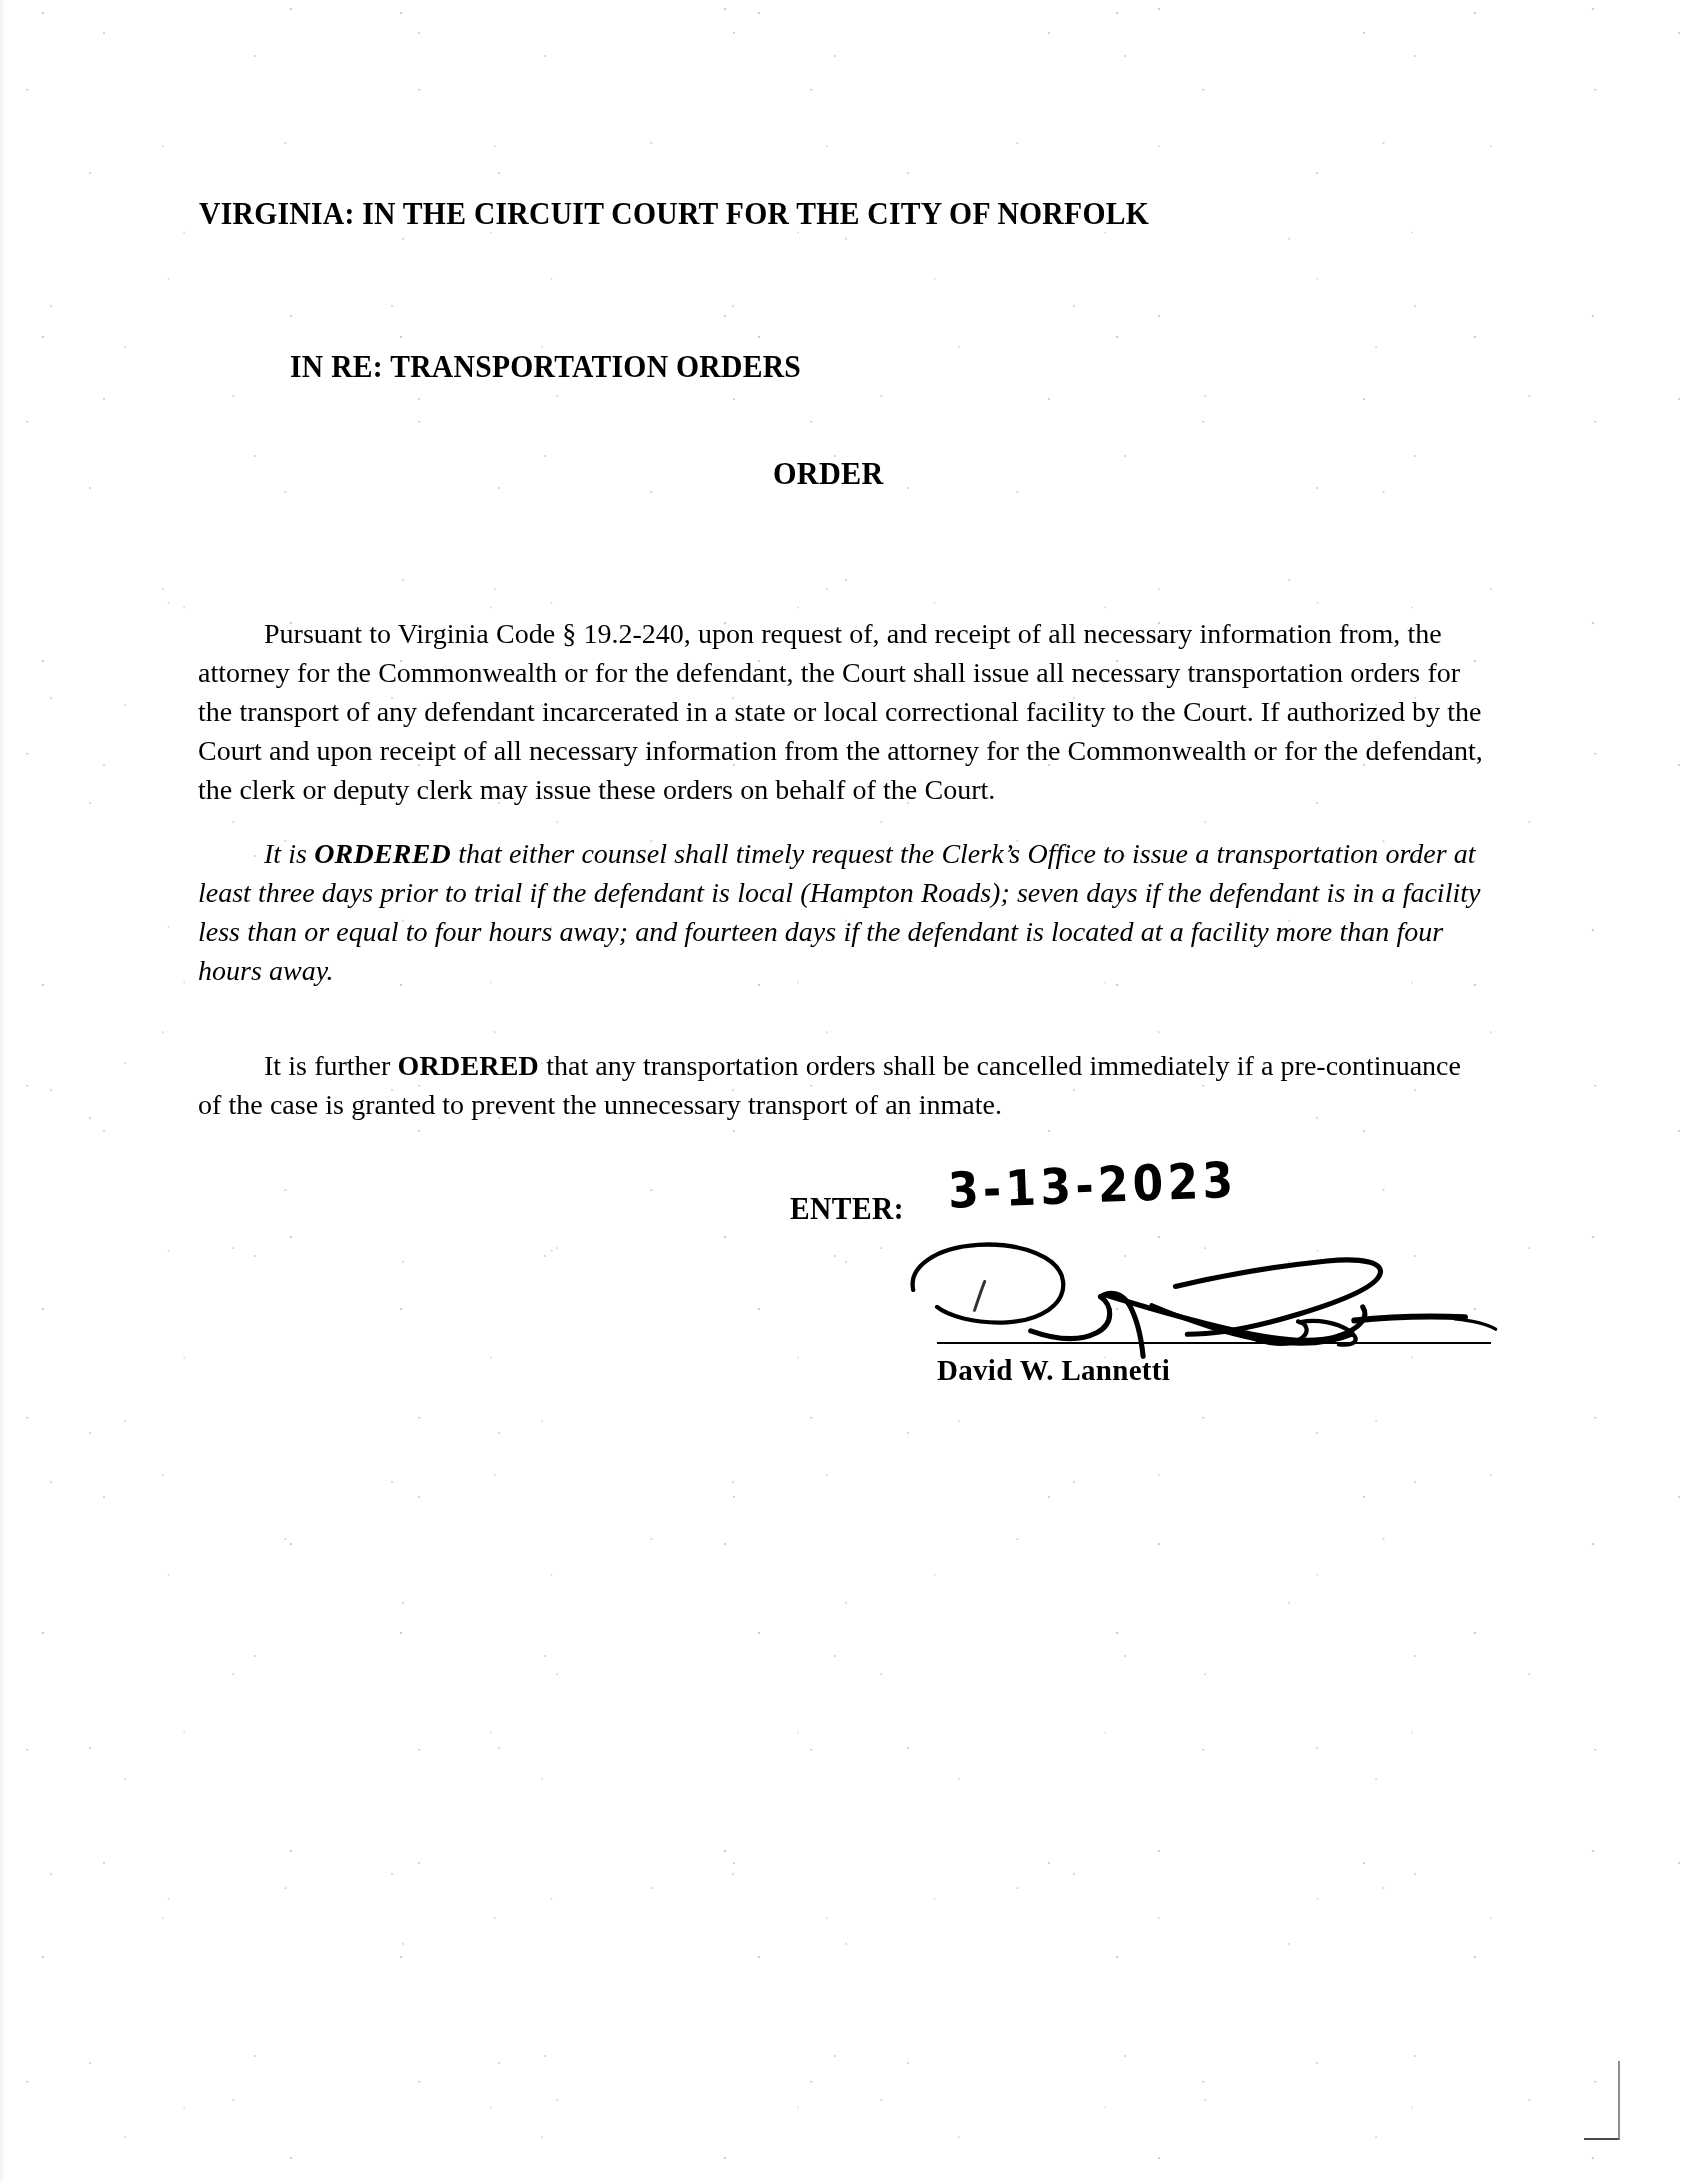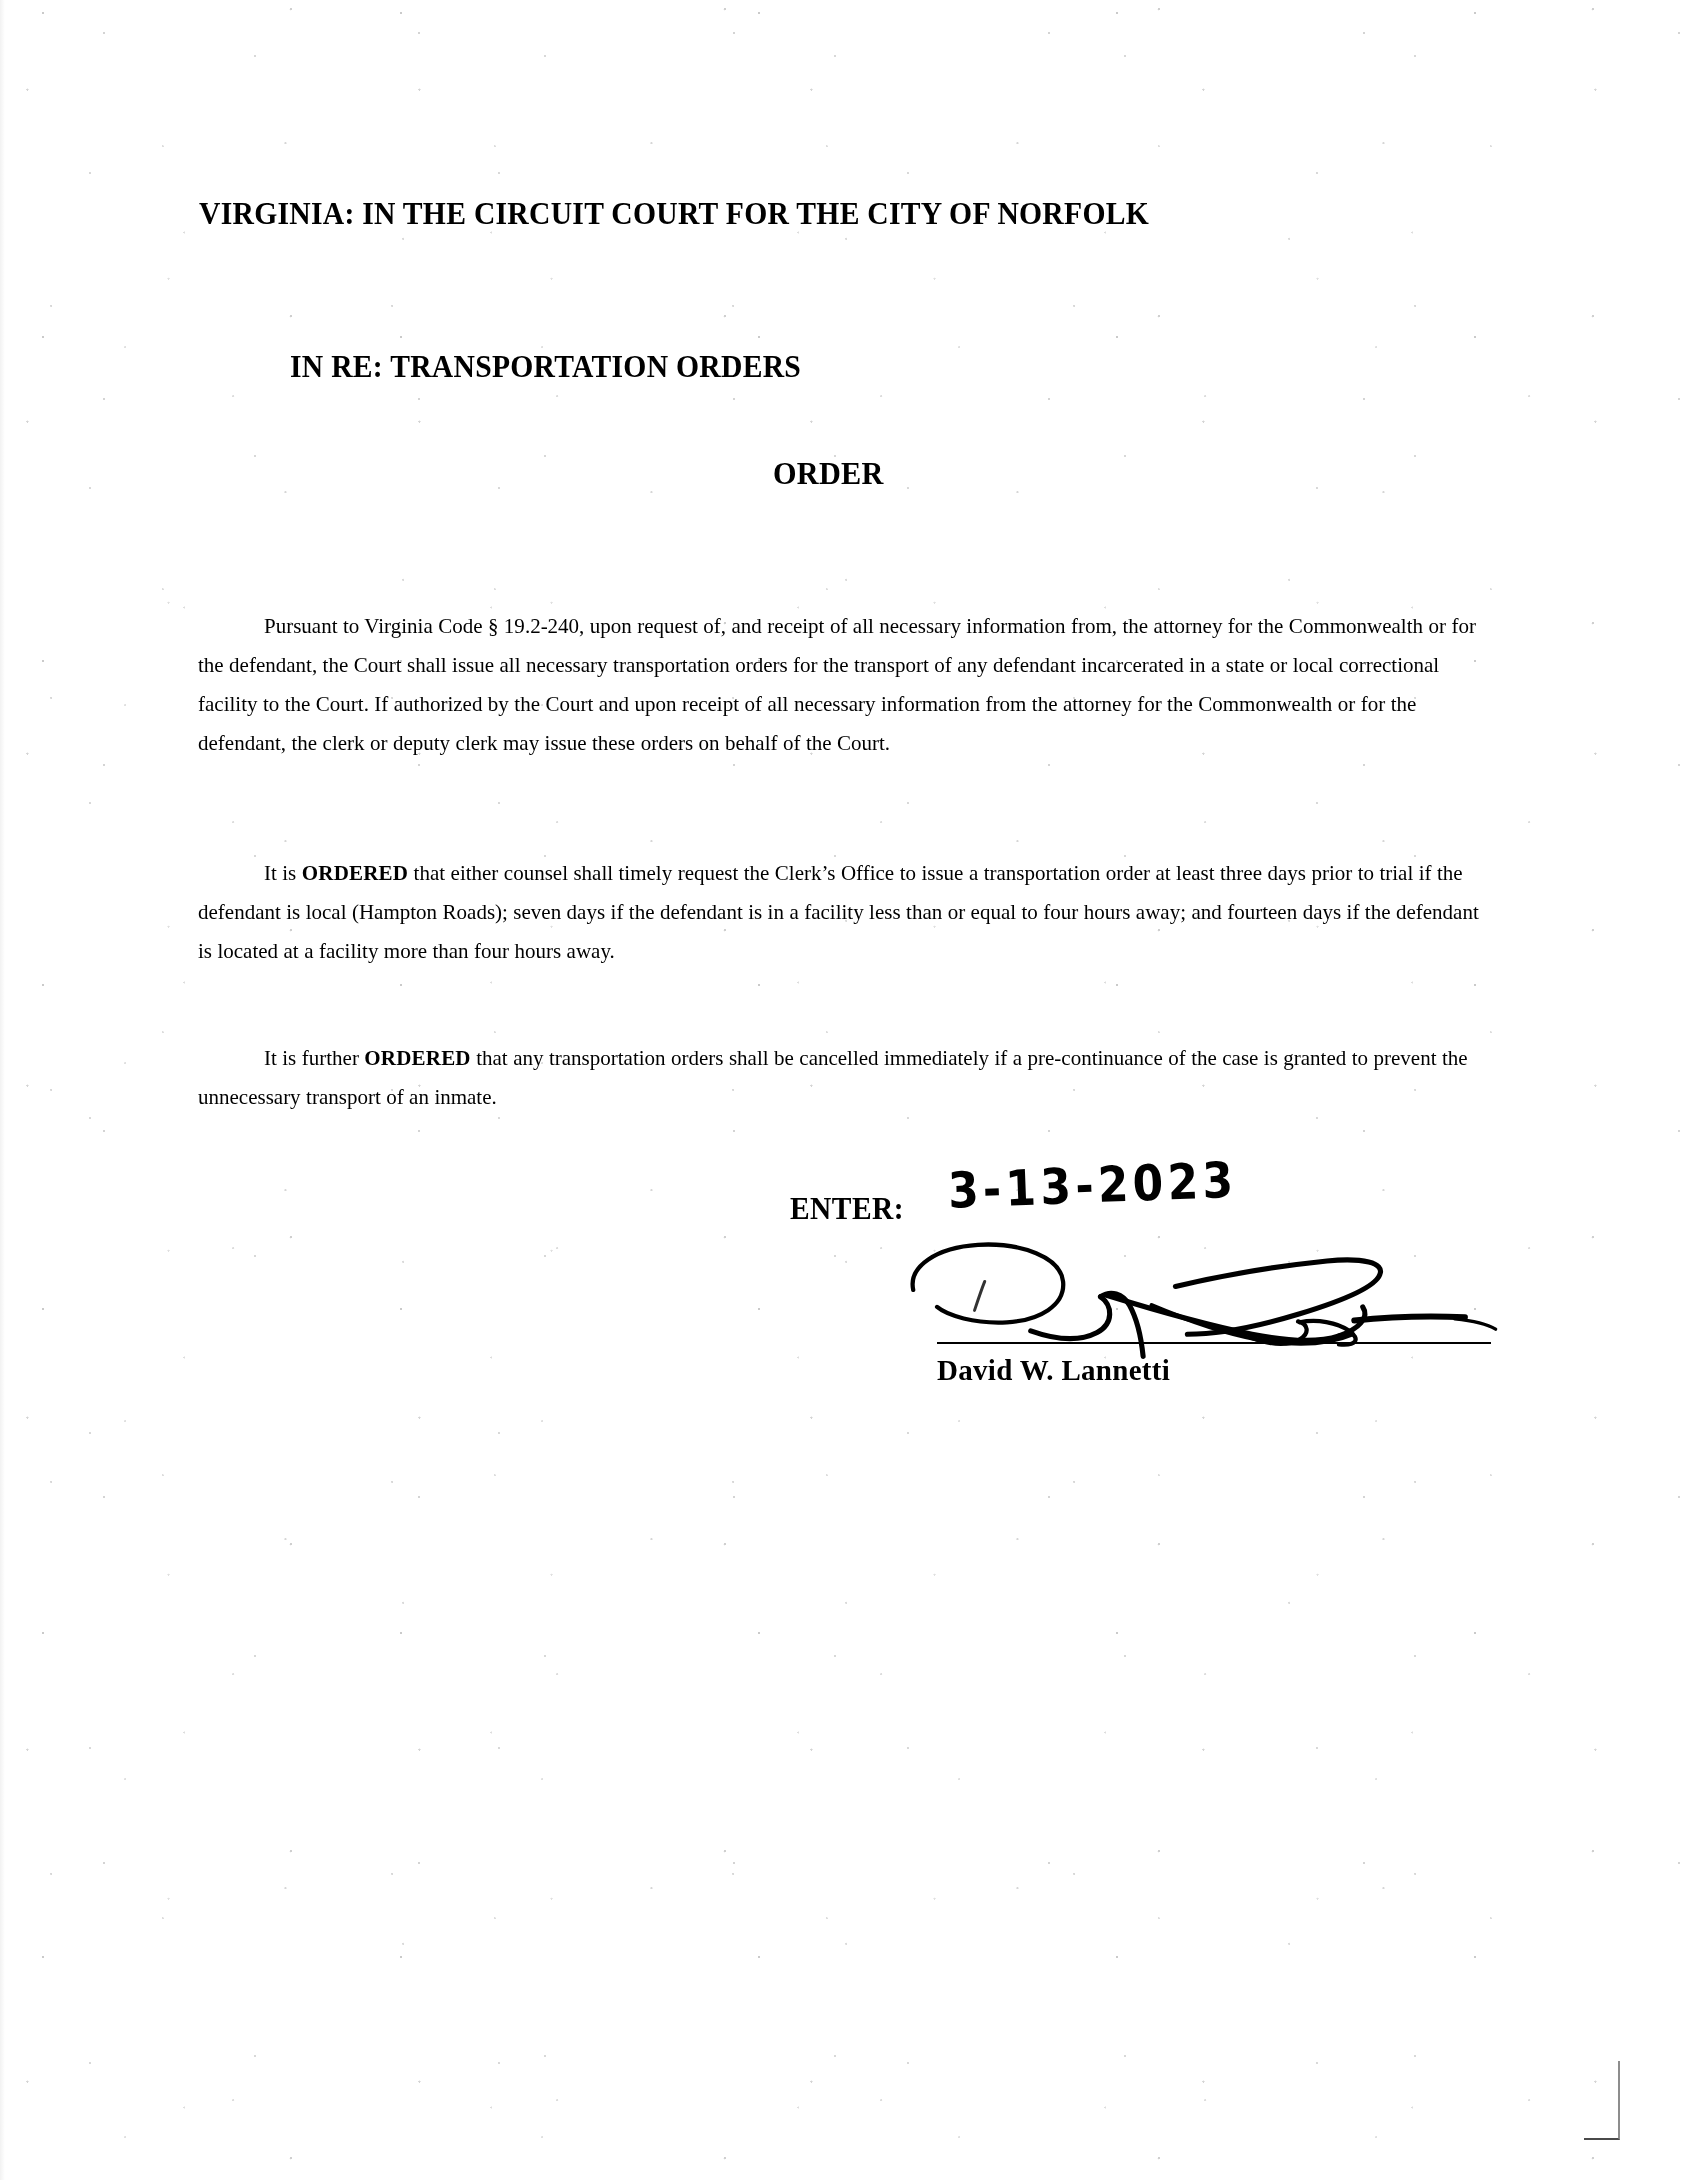--- a/index.html
+++ b/index.html
@@ -64,28 +64,28 @@
   }
   #caption-heading { left: 199px; top: 196px; }
   #in-re-heading   { left: 290px; top: 349px; }
   #order-heading   { left: 773px; top: 456px; transform: scaleX(0.96); }
 
   
   .body-para {
     position: absolute;
     left: 198px;
     width: 1289px;
-    font-size: 21px;
+    font-size: 28px;
     line-height: 39px;
     text-align: left;
     text-indent: 66px;
     word-spacing: 0.2px;
   }
   #para-1 { top: 586px; }
-  #para-2 { top: 833px; }
+  #para-2 { top: 806px; font-style: italic; }
   #para-3 { top: 1018px; }
   .body-para b { font-weight: bold; letter-spacing: 0.2px; }
 
   
   #enter-label {
     left: 790px;
     top: 1191px;
     font-weight: bold;
     font-size: 31px;
     letter-spacing: 0.5px;

